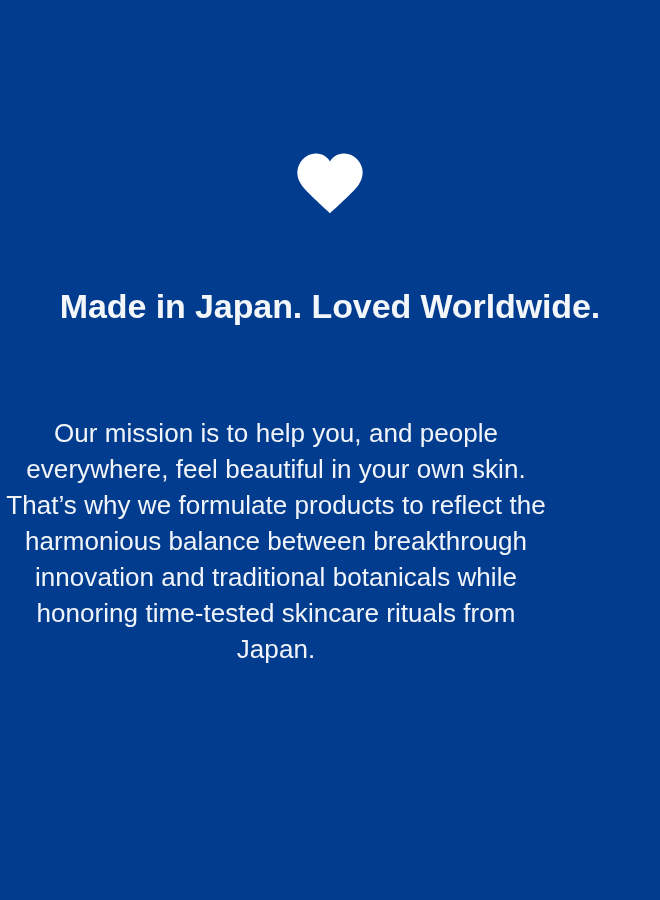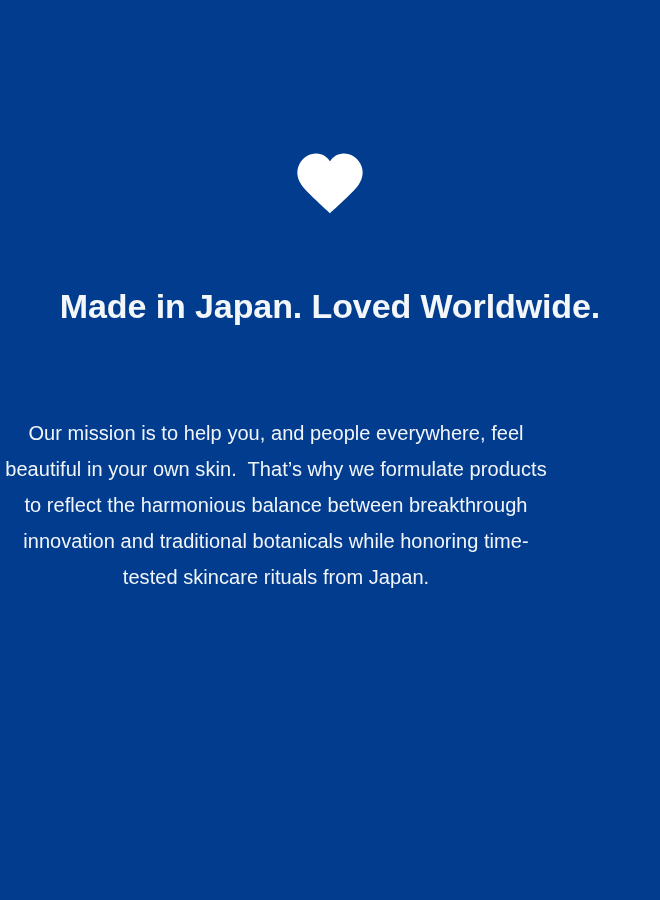--- a/index.html
+++ b/index.html
@@ -63,21 +63,21 @@
   .mission-copy {
     position: absolute;
     left: 50%;
     transform: translateX(-50%);
     top: 415px;
     width: 548px;
     margin: 0;
     padding: 0;
     text-align: center;
     color: #f1f5f9;
-    font-size: 20px;
+    font-size: 26px;
     font-weight: 400;
     line-height: 36px;
     letter-spacing: 0.05px;
     white-space: pre-wrap;
   }
 </style>
 </head>
 <body>
 
 <div class="panel">

